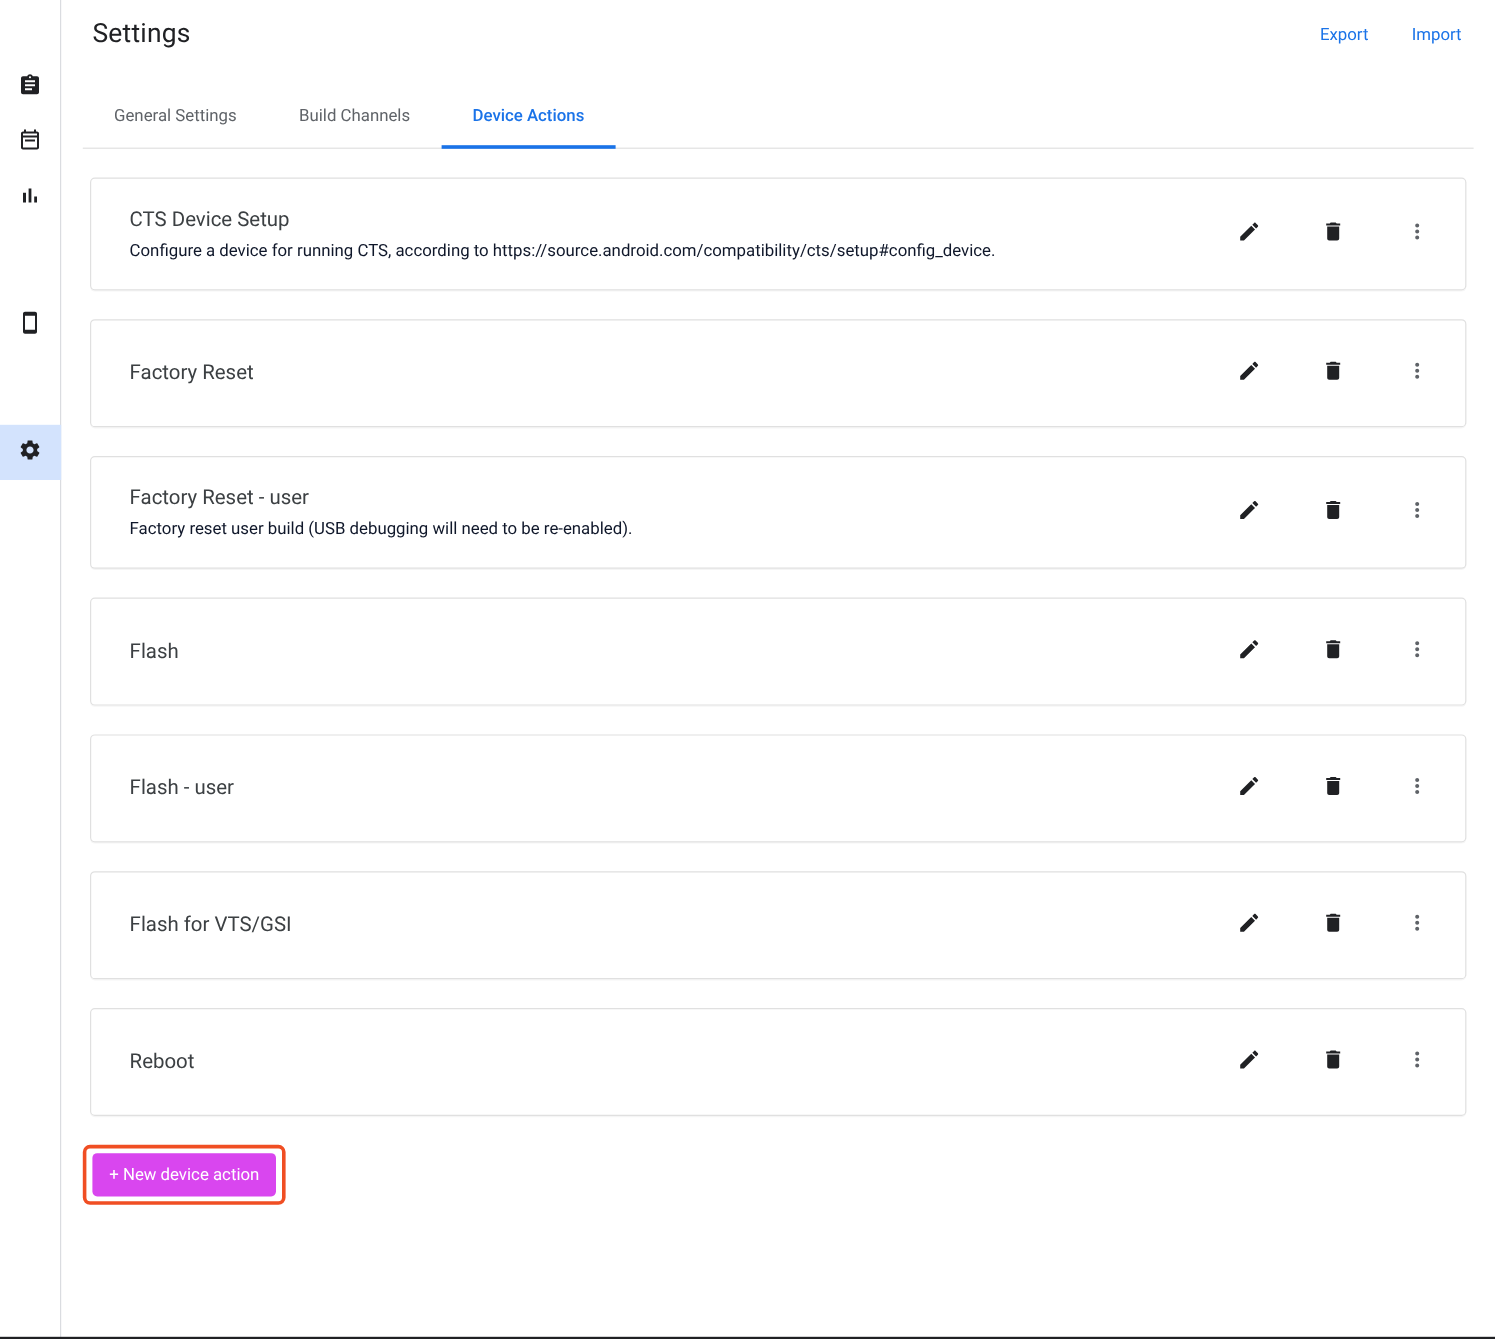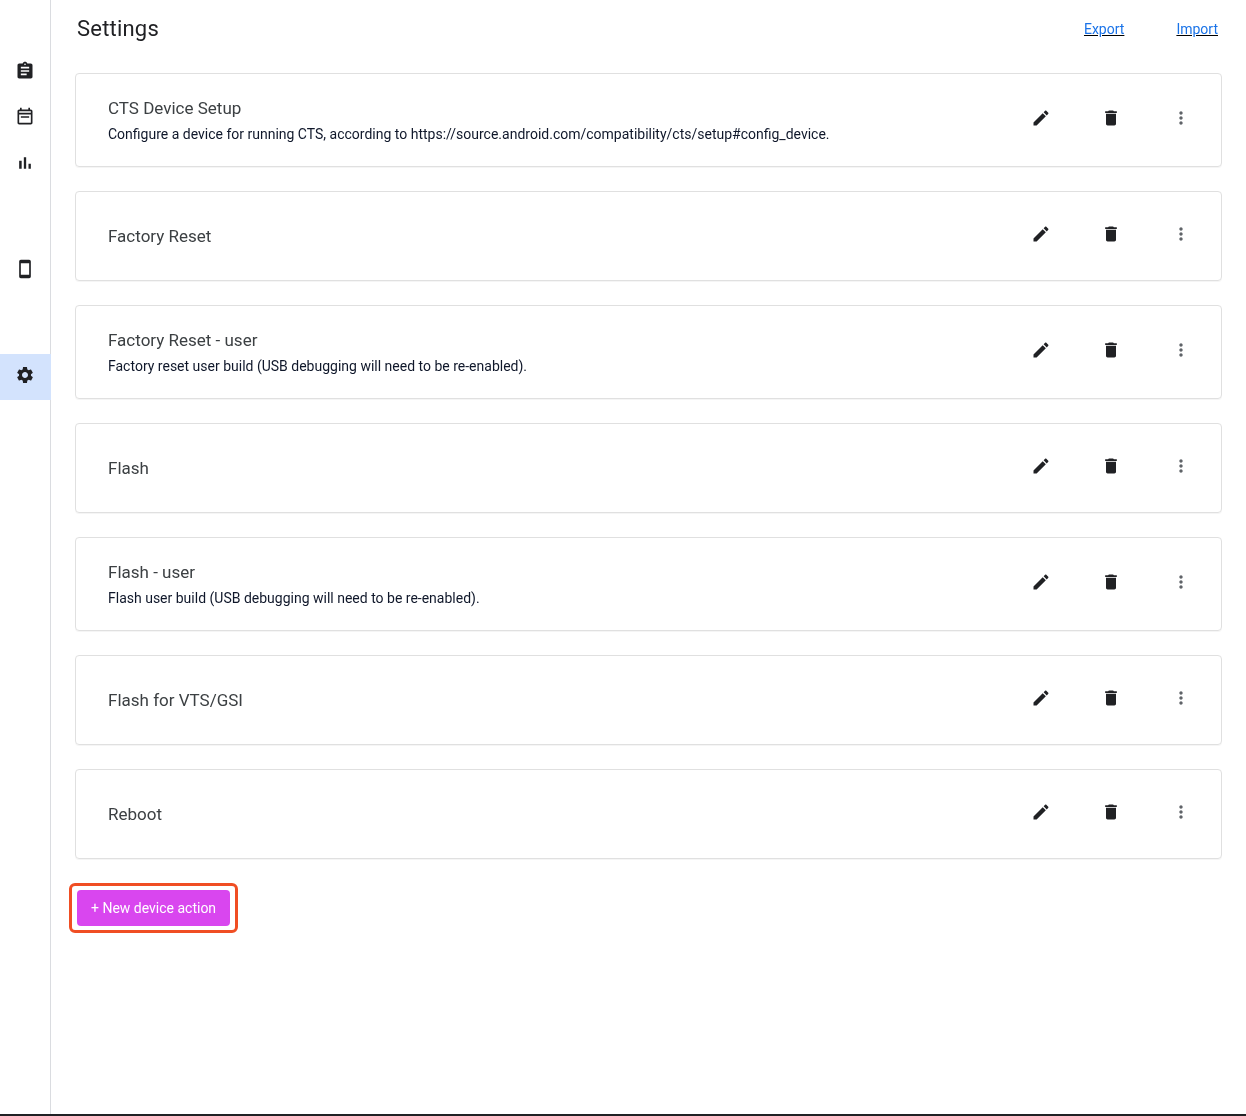--- a/index.html
+++ b/index.html
@@ -59,22 +59,21 @@
       padding: 16px 10px 8px 8px;
     }
     .header-title {
       font-size: 22px;
       font-weight: 400;
       color: #202124;
       letter-spacing: 0.2px;
     }
     .header-actions {
       display: flex;
-      gap: 52px;
-      text-decoration: underline;
+      gap: 36px;
     }
     .header-link {
       color: #1a73e8;
       font-size: 14px;
       cursor: pointer;
     }
     .tabs {
       display: flex;
       border-bottom: 1px solid #e0e0e0;
       margin-top: 24px;
@@ -215,20 +214,25 @@
 
   <div class="main">
     <div class="header">
       <div class="header-title">Settings</div>
       <div class="header-actions">
         <span class="header-link">Export</span>
         <span class="header-link">Import</span>
       </div>
     </div>
 
+    <div class="tabs">
+      <div class="tab">General Settings</div>
+      <div class="tab">Build Channels</div>
+      <div class="tab active">Device Actions</div>
+    </div>
 
     <div class="cards" id="cards-container">
         <div class="card">
           <div class="card-text">
             <div class="card-title">CTS Device Setup</div>
             <div class="card-desc">Configure a device for running CTS, according to https://source.android.com/compatibility/cts/setup#config_device.</div>
           </div>
           <div class="card-actions">
             <div class="icon-btn">
               <span><svg viewBox="0 0 24 24">
@@ -310,21 +314,20 @@
             <div class="icon-btn more">
               <span><svg viewBox="0 0 24 24">
                   <path d="M12 8c1.1 0 2-.9 2-2s-.9-2-2-2-2 .9-2 2 .9 2 2 2zm0 2c-1.1 0-2 .9-2 2s.9 2 2 2 2-.9 2-2-.9-2-2-2zm0 6c-1.1 0-2 .9-2 2s.9 2 2 2 2-.9 2-2-.9-2-2-2z"></path>
                 </svg></span>
             </div>
           </div>
         </div>
         <div class="card">
           <div class="card-text">
             <div class="card-title">Flash - user</div>
-            <div class="card-desc">Flash user build (USB debugging will need to be re-enabled).</div>
           </div>
           <div class="card-actions">
             <div class="icon-btn">
               <span><svg viewBox="0 0 24 24">
                   <path d="M3 17.25V21h3.75L17.81 9.94l-3.75-3.75L3 17.25zM20.71 7.04c.39-.39.39-1.02 0-1.41l-2.34-2.34c-.39-.39-1.02-.39-1.41 0l-1.83 1.83 3.75 3.75 1.83-1.83z"></path>
                 </svg></span>
             </div>
             <div class="icon-btn">
               <span><svg viewBox="0 0 24 24">
                   <path d="M6 19c0 1.1.9 2 2 2h8c1.1 0 2-.9 2-2V7H6v12zM19 4h-3.5l-1-1h-5l-1 1H5v2h14V4z"></path>

